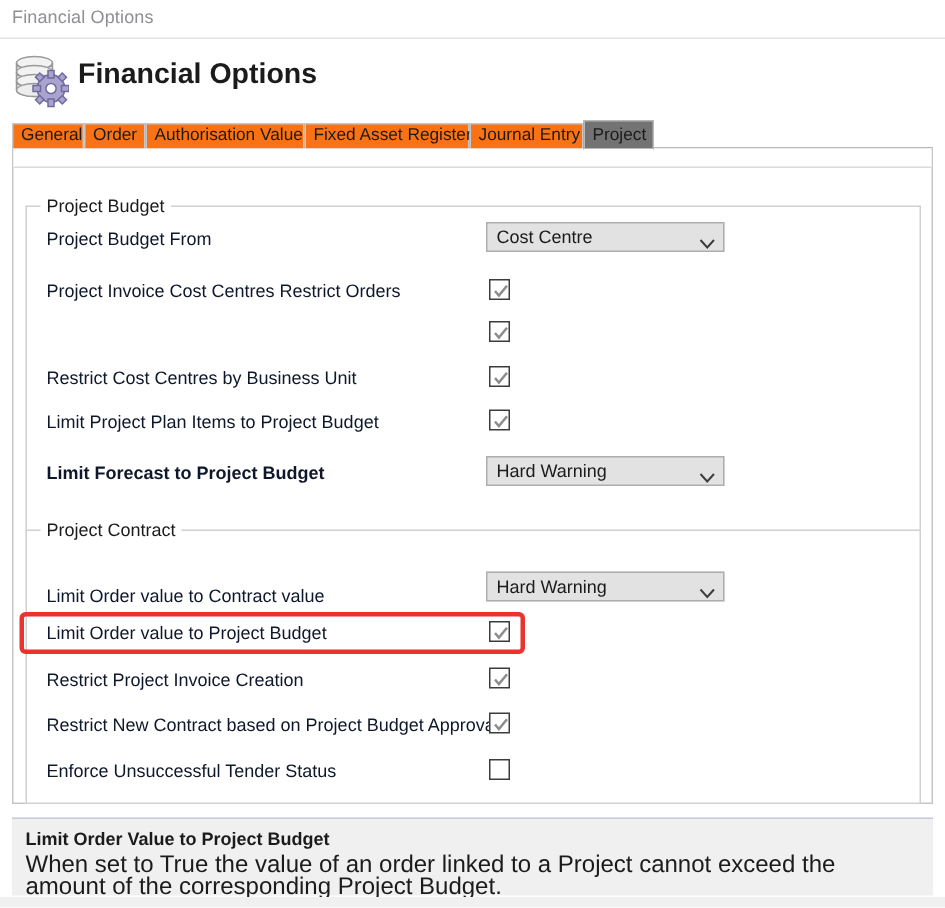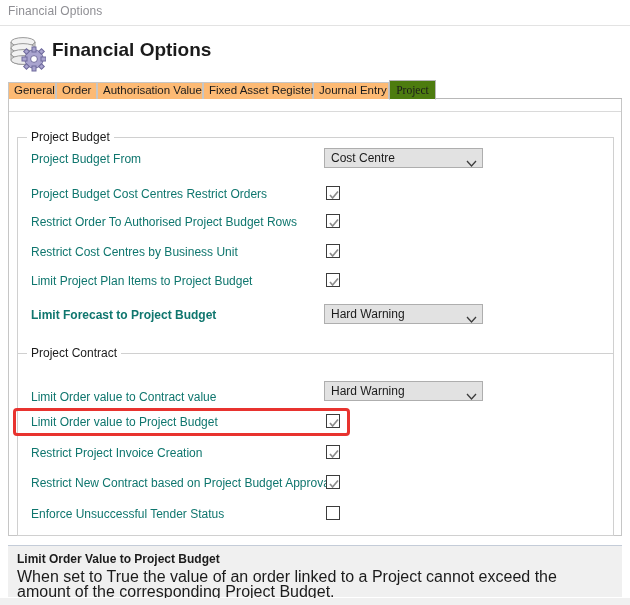--- a/index.html
+++ b/index.html
@@ -51,39 +51,38 @@
     position: absolute; left: 8px; top: 80px;
     width: 614px; height: 19px;
     border-bottom: 1px solid #b8b8b8;
     box-sizing: border-box;
   }
   .tab {
     position: absolute;
     top: 2px;
     height: 17px;
     box-sizing: border-box;
-    background: #fdba74;
+    background: #f97316;
     border: 1px solid #c6c6c6;
     border-bottom: none;
     font-size: 11.5px;
     color: #1b1b1b;
     line-height: 15px;
     text-align: center;
     padding: 0 5px;
     white-space: nowrap;
   }
   .tab.active {
     top: 0px;
     height: 20px;
     line-height: 18px;
-    background: #4d7c0f;
+    background: #737373;
     border: 1px solid #b8b8b8;
     border-bottom: 1px solid #ffffff;
     z-index: 4;
-    font-family: Liberation Serif, serif;
   }
 
   
   .tabpage {
     position: absolute; left: 8px; top: 99px;
     width: 614px; height: 437px;
     background: #ffffff;
     border: 1px solid #c6c6c6;
     border-top: none;
     box-sizing: border-box;
@@ -112,21 +111,21 @@
     padding: 0 4px;
     font-size: 12px;
     color: #1b1b1b;
     white-space: nowrap;
   }
 
   
   .row-label {
     position: absolute;
     font-size: 12px;
-    color: #0f766e;
+    color: #0f172a;
     white-space: nowrap;
   }
 
   
   .cbox {
     position: absolute;
     width: 14px; height: 14px;
     box-sizing: border-box;
     border: 1px solid #3c3c3c;
     background: #ffffff;
@@ -256,30 +255,29 @@
   <div class="row-label" style="left:31px; top:152px;">Project Budget From</div>
   <div class="combo" style="left:324px; top:148px; width:159px;">
     <div class="combo-text">Cost Centre</div>
     <div class="combo-arrow">
       <svg width="11" height="9" viewBox="0 0 11 9">
           <path d="M1 2 L5.5 7 L10 2" fill="none" stroke="#3c3c3c" stroke-width="1.3"></path>
         </svg>
     </div>
   </div>
 
-  <div class="row-label" style="left:31px; top:187px;">Project Budget Cost Centres Restrict Orders</div>
+  <div class="row-label" style="left:31px; top:187px;">Project Invoice Cost Centres Restrict Orders</div>
   <div class="cbox" style="left:326px; top:186px;">
     <div class="tick">
       <svg width="12" height="12" viewBox="0 0 12 12">
           <path d="M2 6 L4.6 9 L10 2.5" fill="none" stroke="#8d8d8d" stroke-width="1.7"></path>
         </svg>
     </div>
   </div>
 
-  <div class="row-label" style="left:31px; top:215px;">Restrict Order To Authorised Project Budget Rows</div>
   <div class="cbox" style="left:326px; top:214px;">
     <div class="tick">
       <svg width="12" height="12" viewBox="0 0 12 12">
           <path d="M2 6 L4.6 9 L10 2.5" fill="none" stroke="#8d8d8d" stroke-width="1.7"></path>
         </svg>
     </div>
   </div>
 
   <div class="row-label" style="left:31px; top:245px;">Restrict Cost Centres by Business Unit</div>
   <div class="cbox" style="left:326px; top:244px;">

